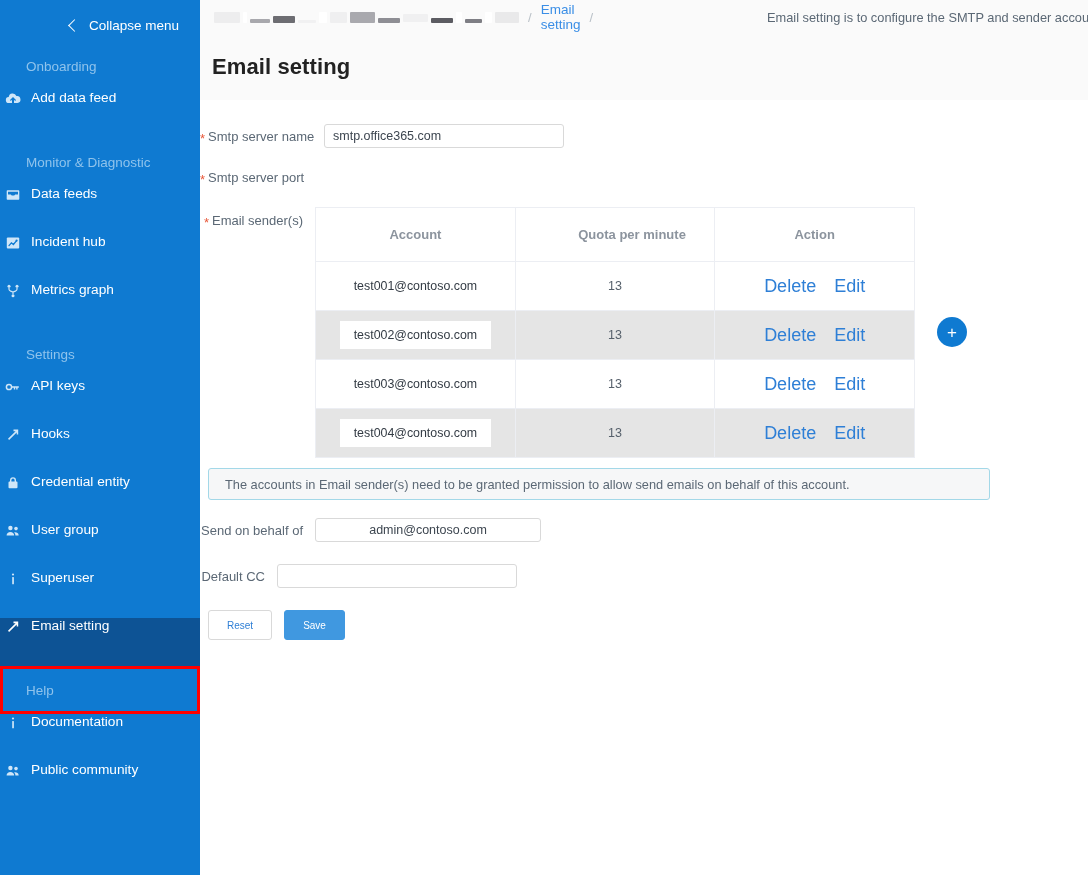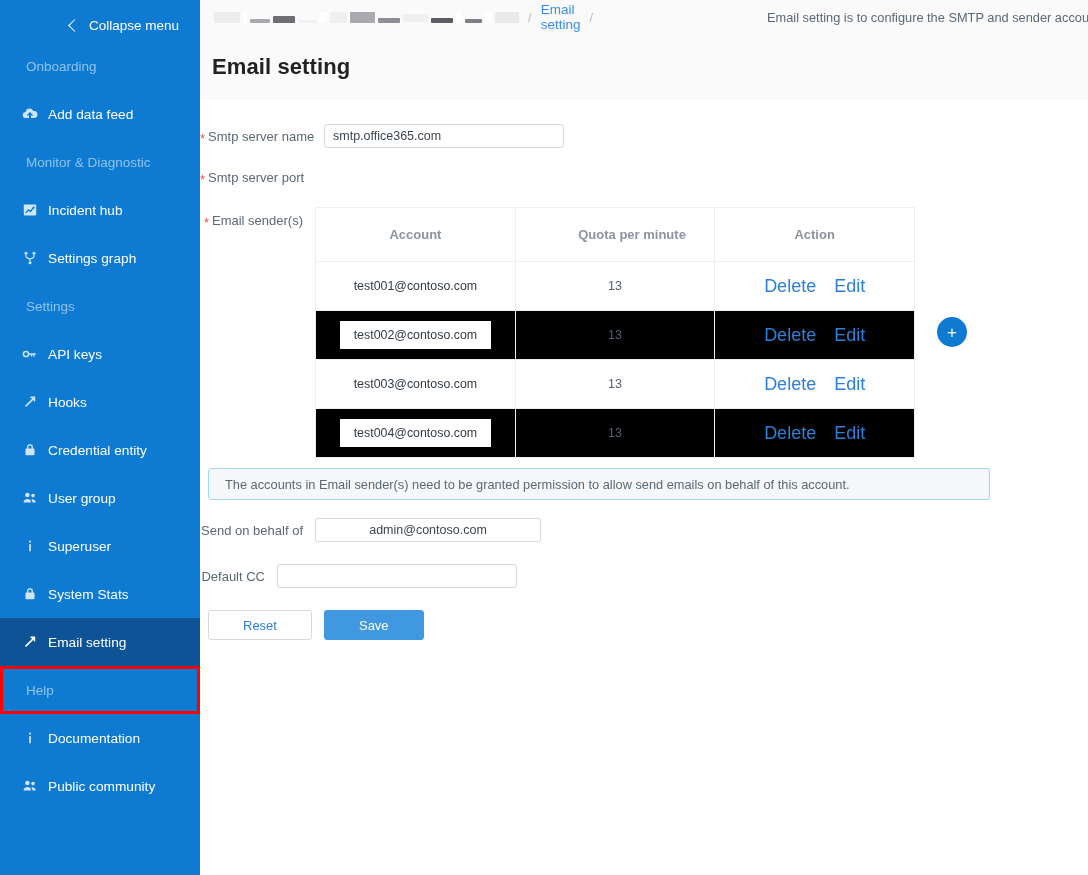--- a/index.html
+++ b/index.html
@@ -30,22 +30,22 @@
     display: inline-block; width: 9px; height: 9px;
     border-left: 1.6px solid #ffffff; border-bottom: 1.6px solid #ffffff;
     transform: rotate(45deg); margin-right: 1px; position: relative; top: 0px;
   }
   .nav-section {
     color: #8fc3ec; font-size: 13.5px;
     padding: 0 0 0 26px; height: 48px; display: flex; align-items: center;
     user-select: none;
   }
   .nav-item {
-    display: flex; align-items: center; gap: 10px;
-    height: 48px; padding-left: 21px;
+    display: flex; gap: 10px;
+    height: 48px; padding-left: 4px;
     color: #ffffff; font-size: 13.7px; cursor: pointer;
     position: relative;
   }
   .nav-item .ico {
     width: 17px; height: 17px; flex: 0 0 17px;
     display: flex; align-items: center; justify-content: center;
     color: #cfe6f8;
   }
   .nav-item .ico svg { display: block; }
   .nav-item.selected {
@@ -103,21 +103,21 @@
   .table-wrap { display: flex; align-items: flex-start; margin-bottom: 8px; }
   .tbl { border-collapse: collapse; width: 600px; background: #ffffff; }
   .tbl th {
     background: #ffffff; color: #8c949e; font-size: 13px; font-weight: bold;
     height: 54px; border: 1px solid #eceef3; text-align: center;
   }
   .tbl td {
     border: 1px solid #eceef3; height: 49px; text-align: center;
     font-size: 12.5px; color: #56606b;
   }
-  .tbl tr.alt td { background: #000000; }
+  .tbl tr.alt td { background: #e5e5e5; }
   .acct-box {
     display: inline-block; background: #ffffff; padding: 7px 14px;
     min-width: 150px; text-align: center; font-size: 12.4px; color: #333b44;
   }
   .tbl tr:not(.alt) .acct-box { background: transparent; }
   .act a {
     color: #2e7fd6; font-size: 18px; text-decoration: none; cursor: pointer;
     margin: 0 9px;
   }
   .fab {
@@ -134,21 +134,21 @@
     width: 782px; height: 32px;
     background: #f6f7f8; border: 1px solid #a3d8e8;
     border-radius: 3px;
     display: flex; align-items: center;
     padding-left: 16px;
     color: #5b6875; font-size: 12.8px;
   }
 
   .btn-row { display: flex; align-items: center; gap: 12px; padding-left: 8px; margin-top: 22px; }
   .btn {
-    height: 30px; padding: 0 34px; border-radius: 3px; font-size: 13px;
+    height: 30px; padding: 0 18px; border-radius: 3px; font-size: 10px;
     display: flex; align-items: center; justify-content: center; cursor: pointer;
     font-family: "Liberation Sans", sans-serif;
   }
   .btn-reset { background: #ffffff; border: 1px solid #d9d9d9; color: #2e7fd6; }
   .btn-save { background: #4098e0; border: 1px solid #4098e0; color: #ffffff; }
 </style>
 </head>
 <body>
 
 <div class="app">
@@ -165,37 +165,45 @@
             <svg width="16" height="16" viewBox="0 0 16 16">
               <path fill="currentColor" d="M4 12a3 3 0 0 1-.3-6A4 4 0 0 1 11.4 5 2.8 2.8 0 0 1 12.5 12H9V8.8l1.2 1.2.8-.9L8 6.1 5 9.1l.8.9L7 8.8V12H4z"></path>
             </svg>
           </span>
           <span>Add data feed</span>
         </div>
         <div class="nav-section">Monitor &amp; Diagnostic</div>
         <div class="nav-item">
           <span class="ico">
             <svg width="16" height="16" viewBox="0 0 16 16">
+              <path fill="currentColor" d="M2.4 3.2h11.2c.4 0 .7.3.7.7v8.2c0 .4-.3.7-.7.7H2.4a.7.7 0 0 1-.7-.7V3.9c0-.4.3-.7.7-.7zm.6 1.6v2.6h3c0 .7.5 1.1 2 1.1s2-.4 2-1.1h3V4.8H3z"></path>
+            </svg>
+          </span>
+          <span>Data feeds</span>
+        </div>
+        <div class="nav-item">
+          <span class="ico">
+            <svg width="16" height="16" viewBox="0 0 16 16">
               <rect x="1.8" y="2.4" width="12.4" height="11.2" rx="1" fill="currentColor"></rect>
               <path d="M4 10.6l2.4-2.8 2 1.7 3-3.6" stroke="#0f7ad1" stroke-width="1.3" fill="none" stroke-linecap="round"></path>
               <circle cx="11.6" cy="5.6" r="1.1" fill="#0f7ad1"></circle>
             </svg>
           </span>
           <span>Incident hub</span>
         </div>
         <div class="nav-item">
           <span class="ico">
             <svg width="16" height="16" viewBox="0 0 16 16">
               <circle cx="4" cy="3.3" r="1.5" fill="currentColor"></circle>
               <circle cx="12" cy="3.3" r="1.5" fill="currentColor"></circle>
               <circle cx="8" cy="12.7" r="1.5" fill="currentColor"></circle>
               <path d="M4 4.8v1.5c0 1 .6 1.4 1.6 1.8l2.4 1 2.4-1c1-.4 1.6-.8 1.6-1.8V4.8M8 8.8v2.4" stroke="currentColor" stroke-width="1.2" fill="none"></path>
             </svg>
           </span>
-          <span>Settings graph</span>
+          <span>Metrics graph</span>
         </div>
         <div class="nav-section">Settings</div>
         <div class="nav-item">
           <span class="ico">
             <svg width="16" height="16" viewBox="0 0 16 16">
               <circle cx="4" cy="8" r="2.6" fill="none" stroke="currentColor" stroke-width="1.5"></circle>
               <path fill="currentColor" d="M6.4 7.3h7.4v1.5h-1.2v1.7h-1.4V8.8h-1v1.7H8.8V8.8H6.4z"></path>
             </svg>
           </span>
           <span>API keys</span>
@@ -227,28 +235,20 @@
           <span>User group</span>
         </div>
         <div class="nav-item">
           <span class="ico">
             <svg width="16" height="16" viewBox="0 0 16 16">
               <circle cx="8" cy="3.5" r="1.1" fill="currentColor"></circle>
               <rect x="7.2" y="6" width="1.7" height="7.2" rx=".5" fill="currentColor"></rect>
             </svg>
           </span>
           <span>Superuser</span>
-        </div>
-        <div class="nav-item">
-          <span class="ico">
-            <svg width="16" height="16" viewBox="0 0 16 16">
-              <path fill="currentColor" d="M5 6.6V5.2a3 3 0 0 1 6 0v1.4h.6c.5 0 .9.4.9.9v4.8c0 .5-.4.9-.9.9H4.4a.9.9 0 0 1-.9-.9V7.5c0-.5.4-.9.9-.9H5zm1.4 0h3.2V5.2a1.6 1.6 0 1 0-3.2 0v1.4z"></path>
-            </svg>
-          </span>
-          <span>System Stats</span>
         </div>
         <div class="nav-item selected">
           <span class="ico">
             <svg width="16" height="16" viewBox="0 0 16 16">
               <path fill="currentColor" d="M13.2 2.6H8.5v1.6h2.1L3 11.8l1.1 1.1 7.6-7.5v2.1h1.5z"></path>
             </svg>
           </span>
           <span>Email setting</span>
         </div>
         <div class="nav-section">Help</div>

